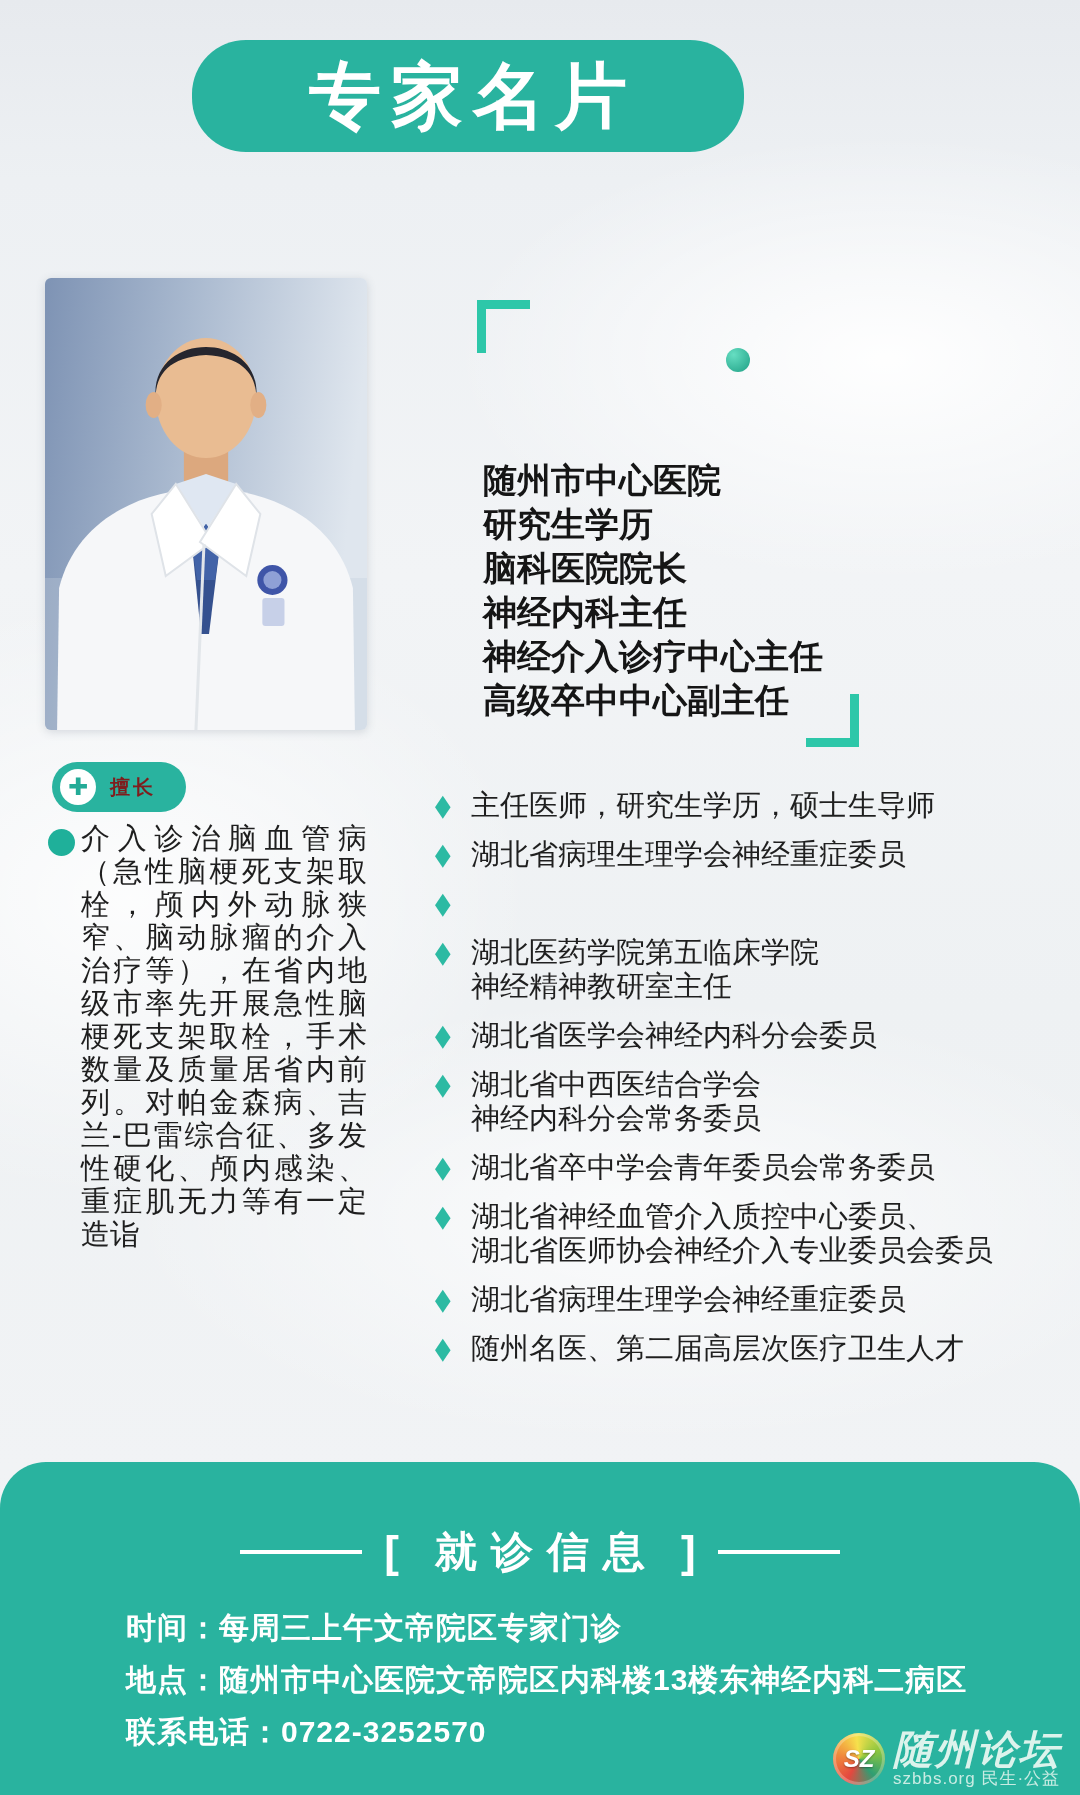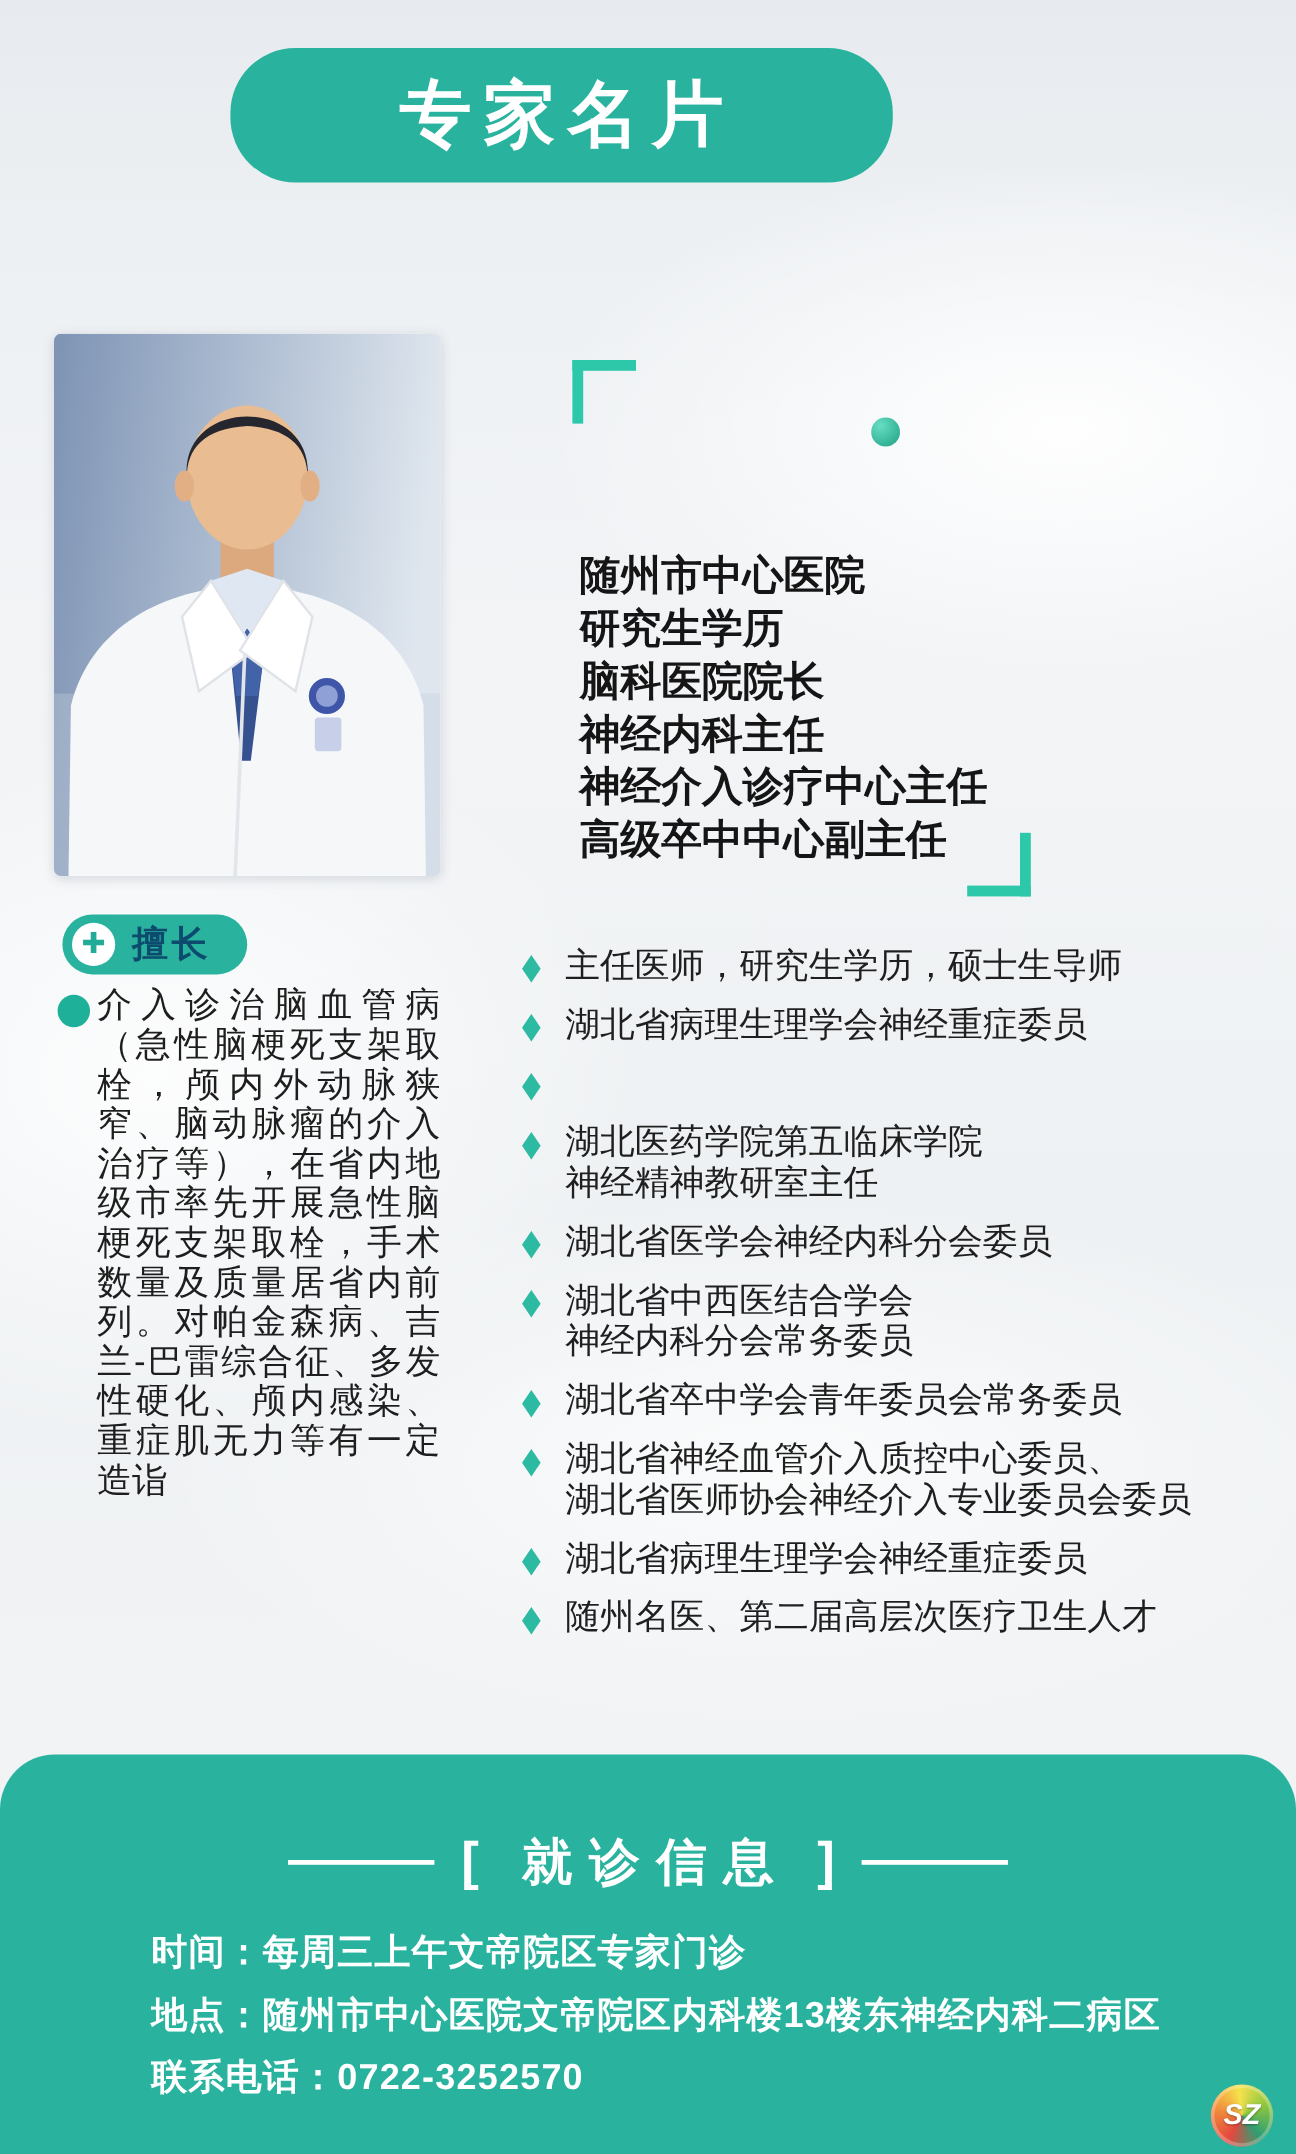--- a/index.html
+++ b/index.html
@@ -16,21 +16,21 @@
       radial-gradient(700px 300px at 60% 68%, rgba(255,255,255,.7), rgba(255,255,255,0) 75%),
       linear-gradient(180deg,#e7eaee 0%,#edf0f3 10%,#f2f4f6 32%,#eef1f3 56%,#f1f3f5 82%,#eef0f2 100%);
   }
 
   
   .banner{
     position:absolute;left:192px;top:40px;width:552px;height:112px;
     border-radius:54px;display:flex;align-items:center;justify-content:center;
   }
   .banner-title{
-    color:#fff;font-size:60px;font-weight:900;letter-spacing:10px;line-height:1;
+    color:#fff;font-size:72px;font-weight:900;letter-spacing:10px;line-height:1;
     text-indent:10px;
   }
 
   
   .photo{
     position:absolute;left:45px;top:278px;width:322px;height:452px;margin:0;
     border-radius:6px;overflow:hidden;box-shadow:0 2px 10px rgba(60,80,100,.18);
   }
   .photo svg{display:block;width:100%;height:100%;}
 
@@ -60,21 +60,21 @@
   
   .specialty-badge{
     position:absolute;left:52px;top:762px;height:50px;padding:0 30px 0 8px;
     border-radius:26px;display:flex;align-items:center;gap:14px;
   }
   .badge-plus{
     width:36px;height:36px;border-radius:50%;background:#fff;
     display:flex;align-items:center;justify-content:center;
     color:#23ab97;font-size:24px;font-weight:900;line-height:1;
   }
-  .badge-label{color:#0c4a6e;font-size:30px;font-weight:bold;letter-spacing:3px;}
+  .badge-label{color:#7f1d1d;font-size:20px;font-weight:bold;letter-spacing:3px;}
   .specialty-dot{
     position:absolute;left:48px;top:829px;width:27px;height:27px;border-radius:50%;
     background:#1fb09a;
   }
   .specialty-text{
     position:absolute;left:81px;top:822px;width:286px;margin:0;
     font-size:29px;line-height:33px;color:#1e1e1e;text-align:justify;
   }
 
   
@@ -245,16 +245,20 @@
     <div class="visit-rows">
         <div class="visit-row"><span class="visit-label">时间：</span><span class="visit-value">每周三上午文帝院区专家门诊</span></div>
         <div class="visit-row"><span class="visit-label">地点：</span><span class="visit-value">随州市中心医院文帝院区内科楼13楼东神经内科二病区</span></div>
         <div class="visit-row"><span class="visit-label">联系电话：</span><span class="visit-value">0722-3252570</span></div>
       </div>
 
     <div class="forum-logo">
       <span class="logo-circle">
         <span class="logo-monogram">SZ</span>
       </span>
+      <span class="logo-text">
+        <span class="logo-name">随州论坛</span>
+        <span class="logo-subtitle">szbbs.org 民生·公益</span>
+      </span>
     </div>
   </div>
 
 </div>
 
 </body></html>

